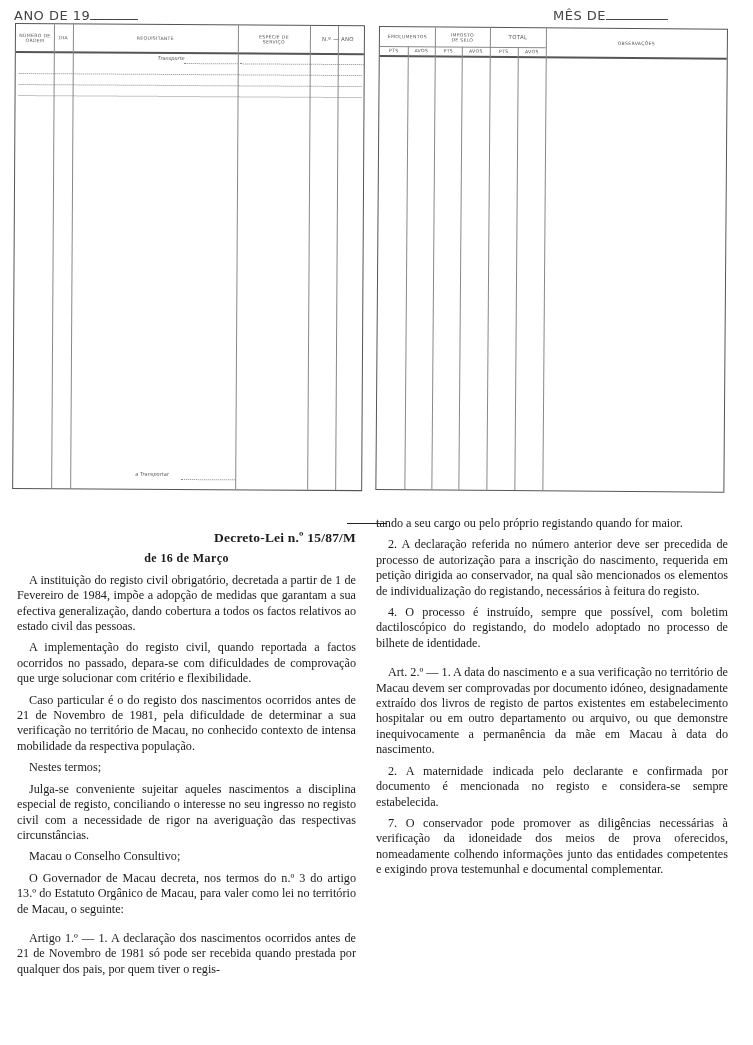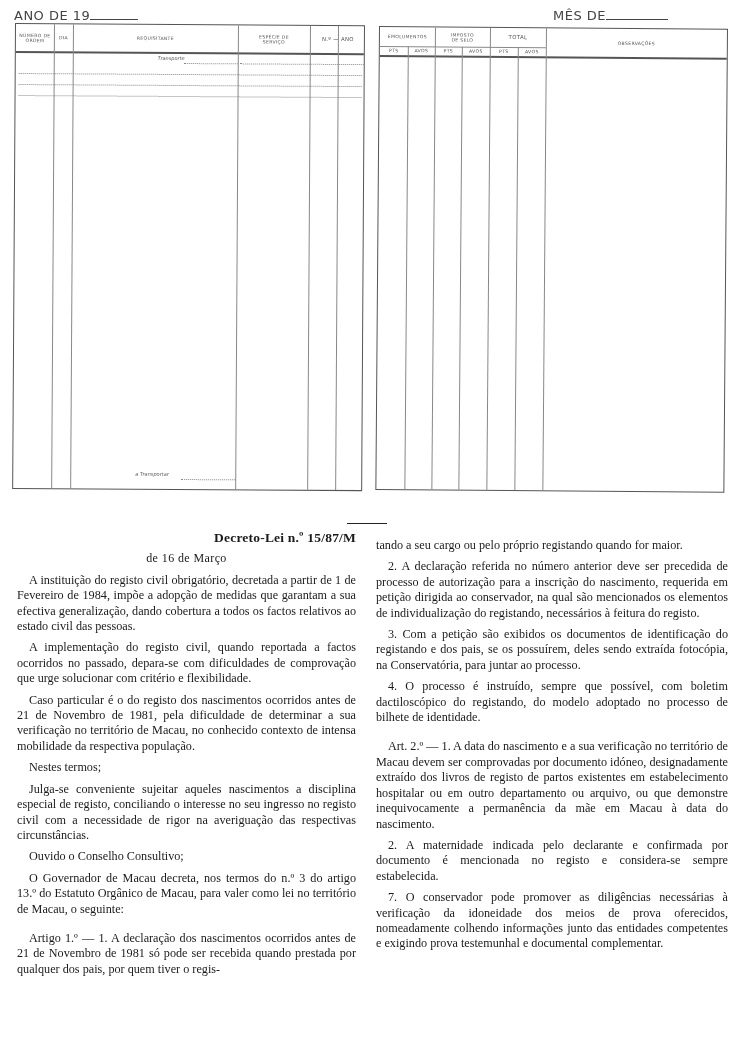--- a/index.html
+++ b/index.html
@@ -29,21 +29,21 @@
     font-style: italic;
   }
   .sep-rule { position: absolute; left: 347px; top: 523px; width: 40px; border-top: 1.5px solid #222; }
   .col {
     position: absolute; top: 530px; font-size: 12.2px; line-height: 15.4px; text-align: justify;
   }
   .col p { margin: 0 0 6px 0; text-indent: 12px; }
   .col p.noind { text-indent: 0; }
   .col p.gap { margin-top: 14px; }
   .title { font-weight: bold; text-align: right; font-size: 13.5px; margin: 2px 0 10px 0; text-indent: 0 !important; letter-spacing: 0.2px; }
-  .subtitle { font-weight: normal; text-align: center; font-size: 12px; margin: 0 0 9px 0; text-indent: 0 !important; letter-spacing: 0.4px; }
+  .subtitle { font-weight: bold; text-align: center; font-size: 12px; margin: 0 0 9px 0; text-indent: 0 !important; letter-spacing: 0.4px; }
 </style>
 </head>
 <body>
 
 <div class="form-label" style="left:14px; top:8px;">
   <span>Ano de 19</span><span class="blank"></span>
 </div>
 
 <div class="ledger" style="left:15px; top:23px; width:350px; height:466px; transform: rotate(0.35deg); transform-origin: top left;">
   <div class="hdr" style="height:27px;"></div>
@@ -103,26 +103,25 @@
 <div class="sep-rule"></div>
 
 <div class="col" style="left:17px; width:339px;">
   <p class="title">Decreto-Lei n.º 15/87/M</p>
   <p class="subtitle">de 16 de Março</p>
   <p>A instituição do registo civil obrigatório, decretada a partir de 1 de Fevereiro de 1984, impõe a adopção de medidas que garantam a sua efectiva generalização, dando cobertura a todos os factos relativos ao estado civil das pessoas.</p>
   <p>A implementação do registo civil, quando reportada a factos ocorridos no passado, depara-se com dificuldades de comprovação que urge solucionar com critério e flexibilidade.</p>
   <p>Caso particular é o do registo dos nascimentos ocorridos antes de 21 de Novembro de 1981, pela dificuldade de determinar a sua verificação no território de Macau, no conhecido contexto de intensa mobilidade da respectiva população.</p>
   <p>Nestes termos;</p>
   <p>Julga-se conveniente sujeitar aqueles nascimentos a disciplina especial de registo, conciliando o interesse no seu ingresso no registo civil com a necessidade de rigor na averiguação das respectivas circunstâncias.</p>
-  <p>Ouvido o Conselho Consultivo;</p>
+  <p>Macau o Conselho Consultivo;</p>
   <p>O Governador de Macau decreta, nos termos do n.º 3 do artigo 13.º do Estatuto Orgânico de Macau, para valer como lei no território de Macau, o seguinte:</p>
   <p class="gap">Artigo 1.º — 1. A declaração dos nascimentos ocorridos antes de 21 de Novembro de 1981 só pode ser recebida quando prestada por qualquer dos pais, por quem tiver o regis-</p>
 </div>
 
-<div class="col" style="left:376px; width:352px; top:538px;">
+<div class="col" style="left:376px; width:352px; top:516px;">
   <p class="noind">tando a seu cargo ou pelo próprio registando quando for maior.</p>
   <p>2. A declaração referida no número anterior deve ser precedida de processo de autorização para a inscrição do nascimento, requerida em petição dirigida ao conservador, na qual são mencionados os elementos de individualização do registando, necessários à feitura do registo.</p>
-  <p>3. Com a petição são exibidos os documentos de identificação do registando e dos pais, se os possuírem, deles sendo extraída fotocópia, na Conservatória, para juntar ao processo.</p>
   <p>4. O processo é instruído, sempre que possível, com boletim dactiloscópico do registando, do modelo adoptado no processo de bilhete de identidade.</p>
   <p class="gap" style="margin-top:14px;">Art. 2.º — 1. A data do nascimento e a sua verificação no território de Macau devem ser comprovadas por documento idóneo, designadamente extraído dos livros de registo de partos existentes em estabelecimento hospitalar ou em outro departamento ou arquivo, ou que demonstre inequivocamente a permanência da mãe em Macau à data do nascimento.</p>
   <p>2. A maternidade indicada pelo declarante e confirmada por documento é mencionada no registo e considera-se sempre estabelecida.</p>
   <p>7. O conservador pode promover as diligências necessárias à verificação da idoneidade dos meios de prova oferecidos, nomeadamente colhendo informações junto das entidades competentes e exigindo prova testemunhal e documental complementar.</p>
 </div>
 
 </body></html>

